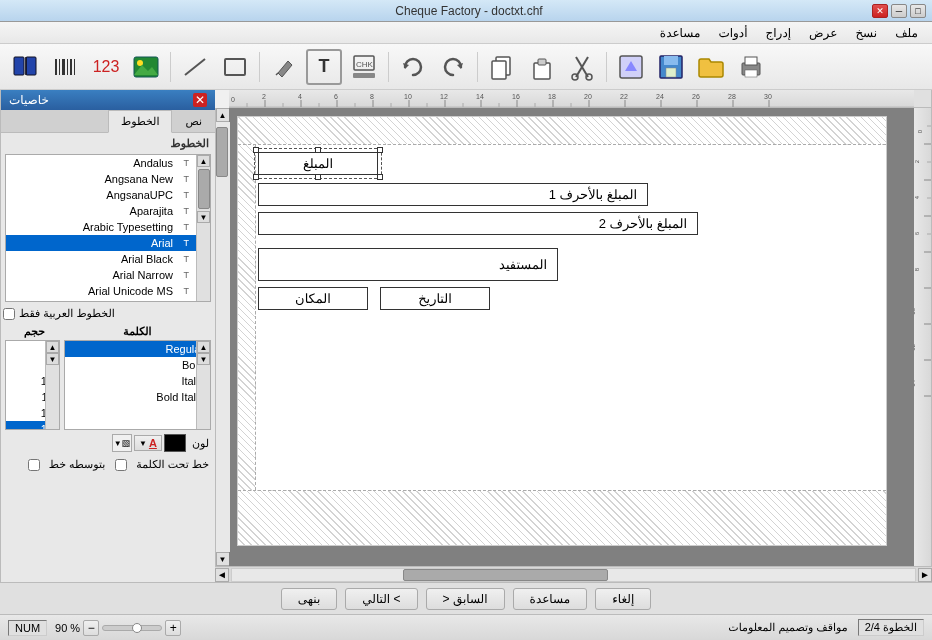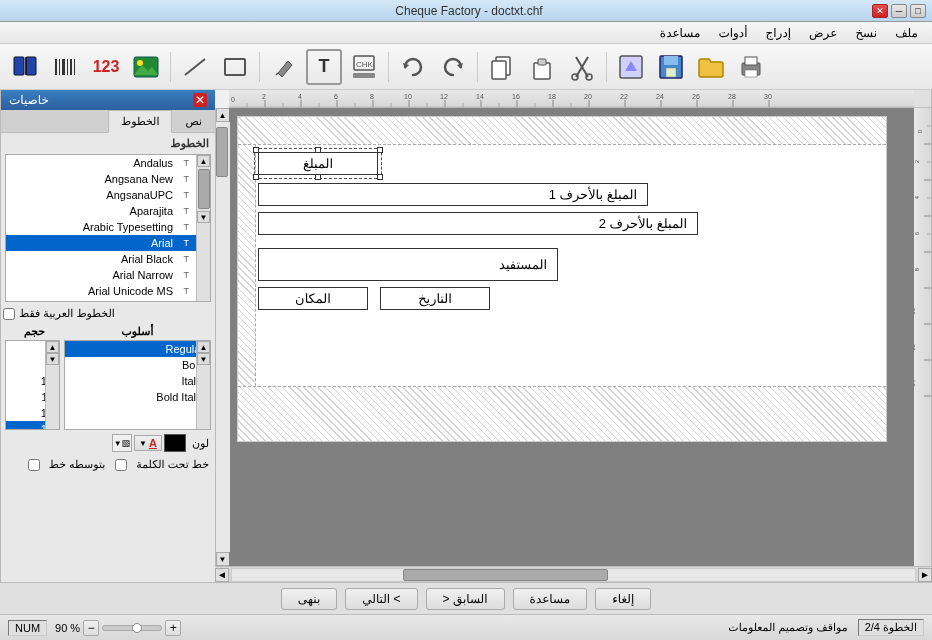--- a/index.html
+++ b/index.html
@@ -402,21 +402,21 @@
     <svg viewBox="0 0 28 28">
       <rect x="3" y="6" width="2" height="16" fill="#333"></rect>
       <rect x="7" y="6" width="1" height="16" fill="#333"></rect>
       <rect x="10" y="6" width="3" height="16" fill="#333"></rect>
       <rect x="15" y="6" width="1" height="16" fill="#333"></rect>
       <rect x="18" y="6" width="2" height="16" fill="#333"></rect>
       <rect x="22" y="6" width="1" height="16" fill="#333"></rect>
     </svg>
   </div>
 
-  <div class="toolbar-btn" style="font-size:16px; font-weight:bold; color:#cc2222;">123</div>
+  <div class="toolbar-btn" style="font-size:16px; font-weight:normal; color:#cc2222;">123</div>
 
   <div class="toolbar-btn">
     <svg viewBox="0 0 28 28">
       <rect x="2" y="4" width="24" height="20" rx="2" fill="#228833" stroke="#155"></rect>
       <circle cx="8" cy="10" r="3" fill="#ffdd22"></circle>
       <polygon points="2,22 10,12 16,18 20,14 26,22" fill="#44aa44"></polygon>
     </svg>
   </div>
   <div class="toolbar-sep"></div>
 
@@ -605,21 +605,21 @@
             <line x1="13" y1="18" x2="18" y2="18" stroke="#aaa"></line>
             <line x1="13" y1="54" x2="18" y2="54" stroke="#aaa"></line>
             <line x1="13" y1="90" x2="18" y2="90" stroke="#aaa"></line>
             <line x1="13" y1="126" x2="18" y2="126" stroke="#aaa"></line>
           </g>
         </svg>
       </div>
 
       <div style="flex:1; background:#808080; position:relative; overflow:hidden;">
 
-        <div style="position:absolute; top:8px; left:8px; width:650px; height:326px; background:white; border:1px solid #ccc;">
+        <div style="position:absolute; top:8px; left:8px; width:650px; height:430px; background:white; border:1px solid #ccc;">
 
           <div style="position:absolute;top:0;left:0;right:0;height:28px;background:repeating-linear-gradient(45deg,transparent,transparent 4px,rgba(130,130,130,0.35) 4px,rgba(130,130,130,0.35) 5px);border-bottom:1px dashed #aaa;"></div>
 
           <div style="position:absolute;bottom:0;left:0;right:0;height:55px;background:repeating-linear-gradient(45deg,transparent,transparent 4px,rgba(130,130,130,0.35) 4px,rgba(130,130,130,0.35) 5px);border-top:1px dashed #aaa;"></div>
 
           <div style="position:absolute;top:28px;left:0;width:18px;bottom:55px;background:repeating-linear-gradient(45deg,transparent,transparent 4px,rgba(130,130,130,0.35) 4px,rgba(130,130,130,0.35) 5px);border-right:1px dashed #aaa;"></div>
 
           <div style="position:absolute;top:35px;left:20px;right:10px;direction:rtl;">
 
             <div style="position:relative;margin-bottom:8px;display:flex;justify-content:flex-end;">
@@ -733,21 +733,21 @@
         <div style="width:13px;height:12px;background:#ddd;border:1px solid #aaa;display:flex;align-items:center;justify-content:center;font-size:8px;cursor:pointer;margin-top:auto;">▼</div>
       </div>
     </div>
 
     <div class="arabic-only-row">
       <span>الخطوط العربية فقط</span>
       <input type="checkbox" style="">
     </div>
 
     <div style="display:flex;direction:rtl;padding:2px 6px;gap:4px;">
-      <div style="flex:1;font-size:11px;text-align:center;font-weight:bold;">أسلوب</div>
+      <div style="flex:1;font-size:11px;text-align:center;font-weight:bold;">الكلمة</div>
       <div style="width:55px;font-size:11px;text-align:center;font-weight:bold;">حجم</div>
     </div>
 
     <div style="display:flex;direction:rtl;gap:4px;padding:0 4px;">
 
       <div class="style-list-container">
         <ul class="style-list">
           <li class="selected">Regular</li>
           <li>Bold</li>
           <li>Italic</li>

